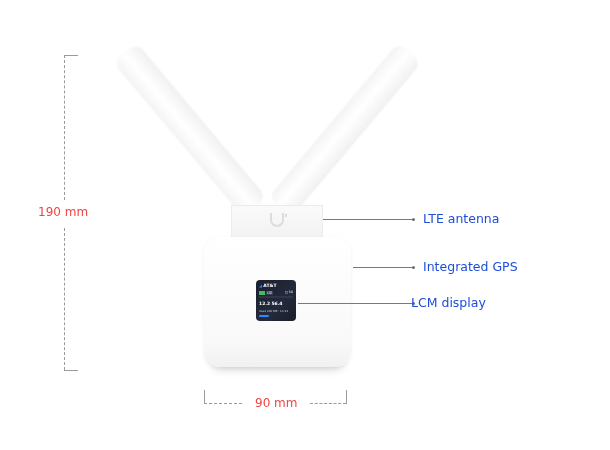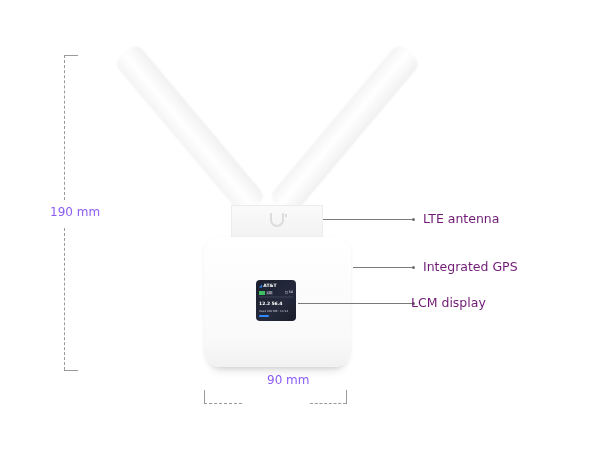--- a/index.html
+++ b/index.html
@@ -1,19 +1,19 @@
 <!DOCTYPE html>
 <html><head>
 <meta charset="utf-8">
 <style>
   html,body{margin:0;padding:0;}
   body{width:610px;height:450px;background:#ffffff;position:relative;overflow:hidden;font-family:"DejaVu Sans","Liberation Sans",sans-serif;color:#333;}
   .abs{position:absolute;}
-  .label{font-size:12.5px;color:#701a75;white-space:nowrap;}
-  .dim-label{font-size:12px;color:#8b5cf6;white-space:nowrap;margin-left:12px;}
+  .label{font-size:12.5px;color:#1d4ed8;white-space:nowrap;}
+  .dim-label{font-size:12px;color:#ef4444;white-space:nowrap;}
   .vdash{border-left:1px dashed #9a9a9a;width:0;}
   .hdash{border-top:1px dashed #9a9a9a;height:0;}
   .tick-h{height:0;border-top:1px solid #9a9a9a;}
   .tick-v{width:0;border-left:1px solid #9a9a9a;}
   .leader{height:0;border-top:1px solid #7a7a7a;}
   .dot{width:3px;height:3px;border-radius:50%;background:#6f6f6f;}
   .antenna{background:linear-gradient(90deg,#f4f4f4 0%,#ffffff 45%,#f1f1f1 100%);border-radius:8px;box-shadow:0 0 3px rgba(0,0,0,0.06);}
   .mount{background:linear-gradient(180deg,#fafafa,#f2f2f2);border:1px solid #ececec;}
   .body{background:linear-gradient(180deg,#ffffff 0%,#f9f9f9 80%,#f1f1f1 100%);border-radius:16px;box-shadow:0 1px 4px rgba(0,0,0,0.06),0 10px 10px -8px rgba(0,0,0,0.18);}
   .lcd{background:linear-gradient(135deg,#1b1f2e 0%,#242a3c 60%,#1a1d29 100%);border-radius:4px;color:#fff;font-size:4px;overflow:hidden;}
@@ -23,21 +23,21 @@
 <body>
 
 <div class="abs tick-h" style="left:64px;top:55px;width:14px;"></div>
 <div class="abs vdash" style="left:64px;top:55px;height:145px;"></div>
 <div class="abs dim-label" style="left:38px;top:205px;">190 mm</div>
 <div class="abs vdash" style="left:64px;top:228px;height:142px;"></div>
 <div class="abs tick-h" style="left:64px;top:370px;width:14px;"></div>
 
 <div class="abs tick-v" style="left:204px;top:390px;height:14px;"></div>
 <div class="abs hdash" style="left:204px;top:403px;width:38px;"></div>
-<div class="abs dim-label" style="left:255px;top:373px;">90 mm</div>
+<div class="abs dim-label" style="left:255px;top:396px;">90 mm</div>
 <div class="abs hdash" style="left:310px;top:403px;width:36px;"></div>
 <div class="abs tick-v" style="left:346px;top:390px;height:14px;"></div>
 
 <div>
 
   <div class="abs antenna" style="left:160px;top:38px;width:30px;height:200px;transform:rotate(-40deg);transform-origin:50% 50%;left:175px;top:30px;"></div>
 
   <div class="abs antenna" style="left:330px;top:30px;width:30px;height:200px;transform:rotate(40deg);transform-origin:50% 50%;"></div>
 
   <div class="abs mount" style="left:231px;top:205px;width:90px;height:32px;">

